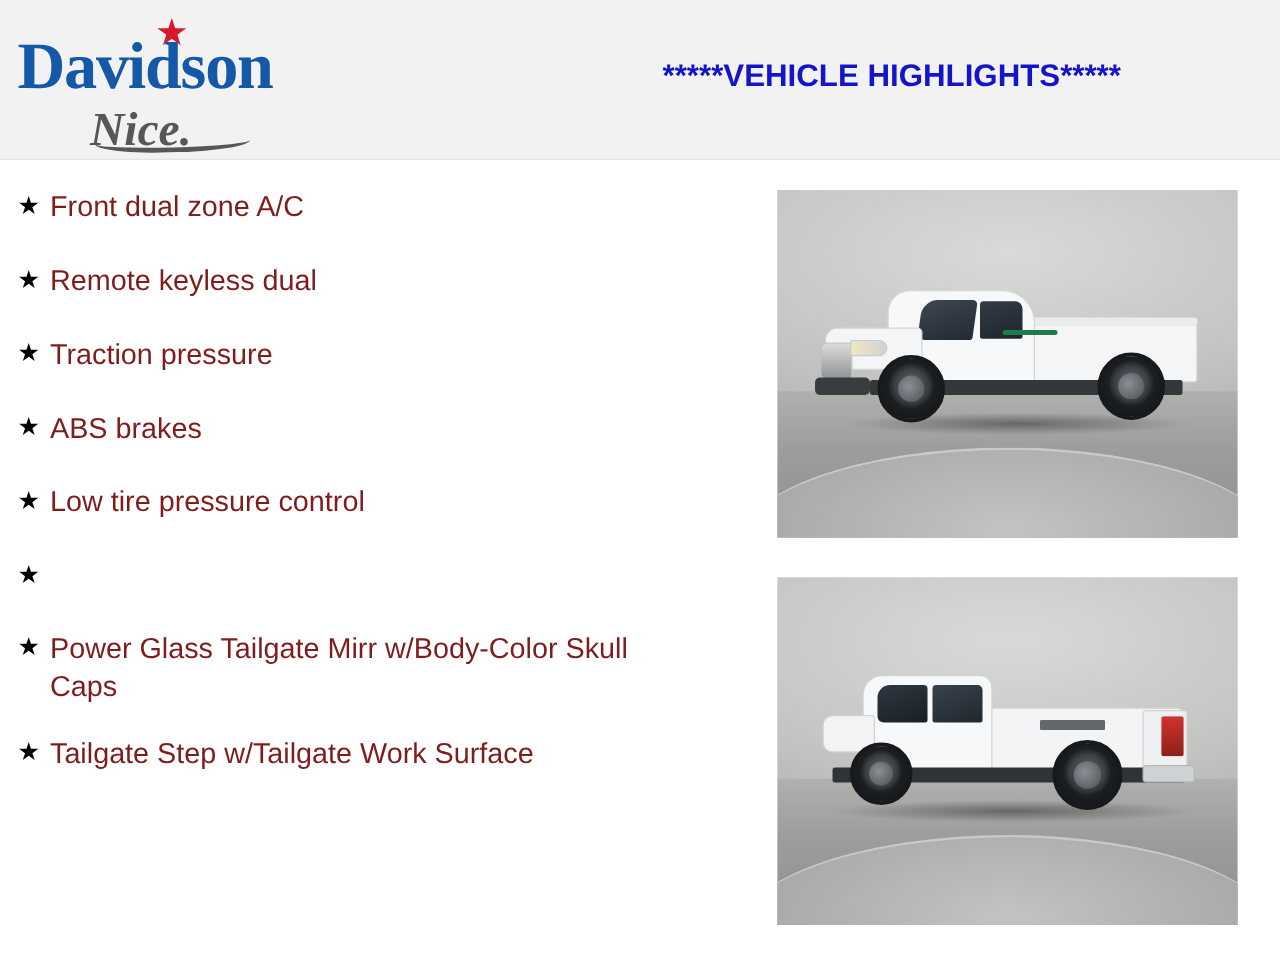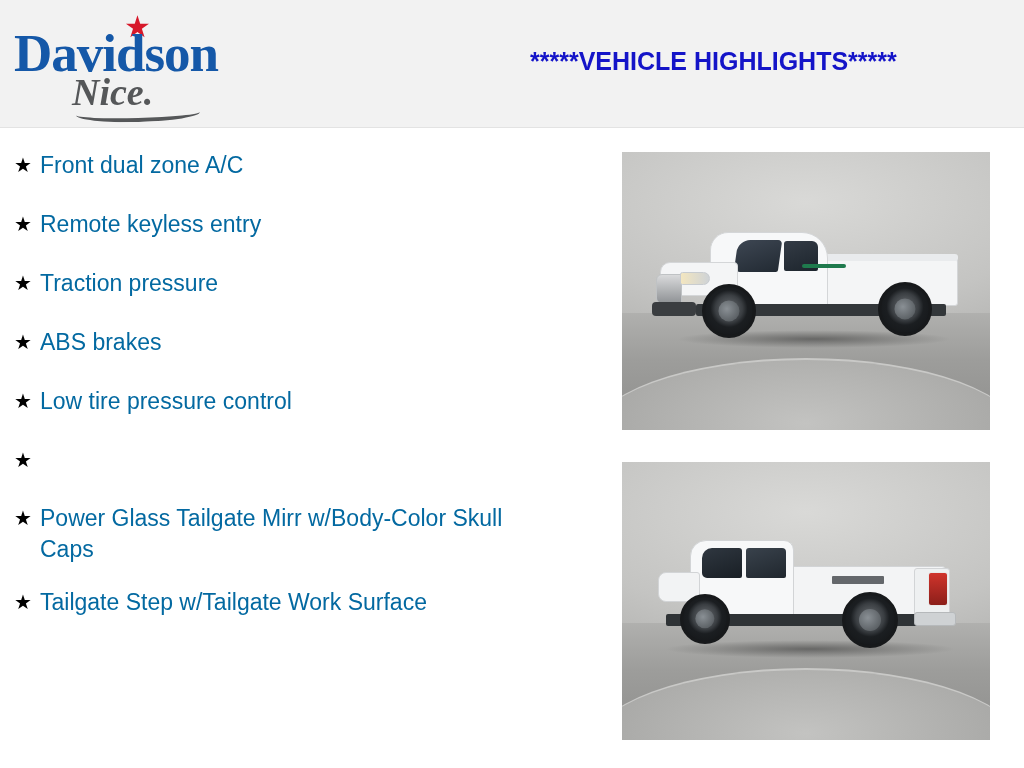--- a/index.html
+++ b/index.html
@@ -51,21 +51,21 @@
     font-family: "Liberation Serif", serif;
     font-weight: bold;
     font-size: 53px;
     letter-spacing: -1px;
     color: #1558a8;
     line-height: 50px;
   }
   .logo-nice {
     position: absolute;
     left: 58px;
-    top: 60px;
+    top: 72px;
     font-family: "Liberation Serif", serif;
     font-style: italic;
     font-weight: bold;
     font-size: 38px;
     color: #555759;
     line-height: 40px;
     letter-spacing: 0px;
   }
   .logo-swoosh {
     position: absolute;
@@ -108,21 +108,21 @@
     width: 26px;
     flex: 0 0 26px;
     color: #000;
     font-size: 20px;
     line-height: 30px;
     text-align: left;
   }
   .feature-text {
     font-size: 23px;
     line-height: 31px;
-    color: #0369a1;
+    color: #7f1d1d;
     max-width: 520px;
   }
 
   
   .photo {
     position: absolute;
     overflow: hidden;
     background: #b9b9b7;
   }
   .photo-top {
@@ -307,21 +307,21 @@
 
   <div class="features">
 
     <div class="feature-row">
       <span class="bullet-star">★</span>
       <span class="feature-text">Front dual zone A/C</span>
     </div>
 
     <div class="feature-row">
       <span class="bullet-star">★</span>
-      <span class="feature-text">Remote keyless entry</span>
+      <span class="feature-text">Remote keyless dual</span>
     </div>
 
     <div class="feature-row">
       <span class="bullet-star">★</span>
       <span class="feature-text">Traction pressure</span>
     </div>
 
     <div class="feature-row">
       <span class="bullet-star">★</span>
       <span class="feature-text">ABS brakes</span>

